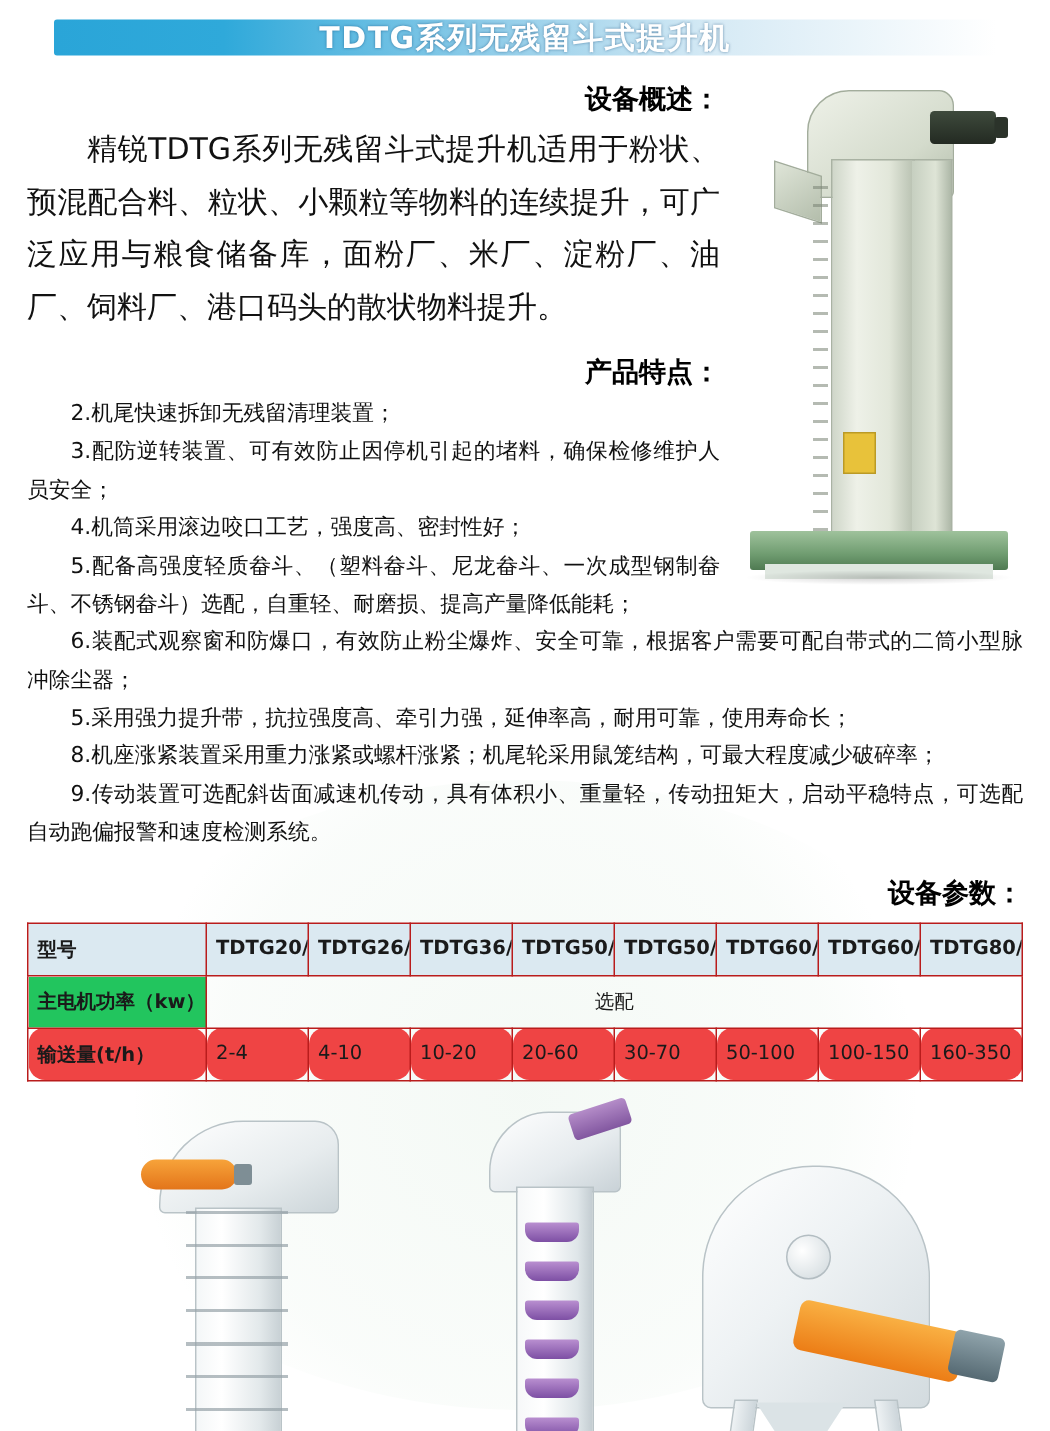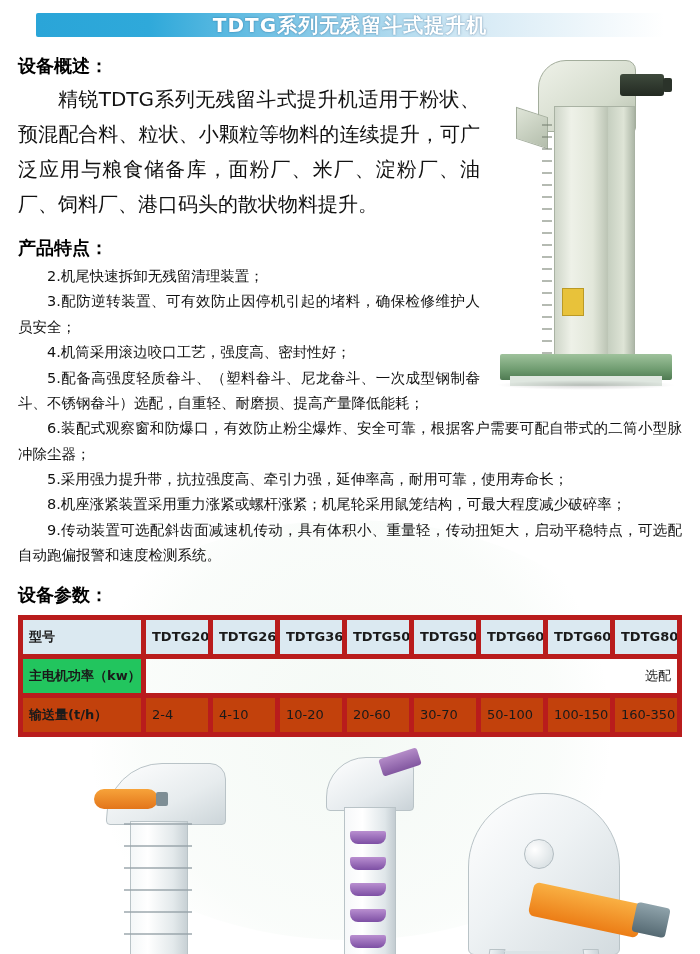--- a/index.html
+++ b/index.html
@@ -63,20 +63,21 @@
     line-height: 30px;
     text-shadow: 0 0 2px rgba(0,60,110,0.55);
   }
 
   
   h2.section-title {
     font-size: 18px;
     font-weight: bold;
     margin: 14px 0 4px 0;
     color: #000;
+    text-align: right;
   }
 
   .body-text {
     font-size: 20px;
     line-height: 1.75;
     text-align: justify;
     margin: 0;
     text-indent: 2em;
   }
 
@@ -212,44 +213,45 @@
 
   
   table.params {
     border-collapse: collapse;
     width: 664px;
     margin-top: 8px;
     font-size: 13px;
     table-layout: fixed;
   }
   table.params th, table.params td {
-    border: 5px solid #b91c1c;
+    border: 1px solid #b91c1c;
     padding: 8px 6px;
     text-align: left;
     color: #1a1a1a;
     font-weight: normal;
     white-space: nowrap;
     overflow: hidden;
   }
   table.params tr.header-row th,
   table.params tr.header-row td {
     background: #dbe9f1;
     font-weight: bold;
     font-size: 13px;
   }
   table.params td.rowhead {
     background: #22c55e;
     font-weight: bold;
     width: 106px;
   }
   table.params tr.alt td {
-    background: #c2410c;
+    background: #ef4444;
+    border-radius: 11px;
   }
   table.params td.span {
-    text-align: right;
+    text-align: center;
   }
 
   
   .gallery {
     position: relative;
     height: 296px;
     margin-top: 10px;
   }
   .gal-item { position: absolute; bottom: 0; }
 

